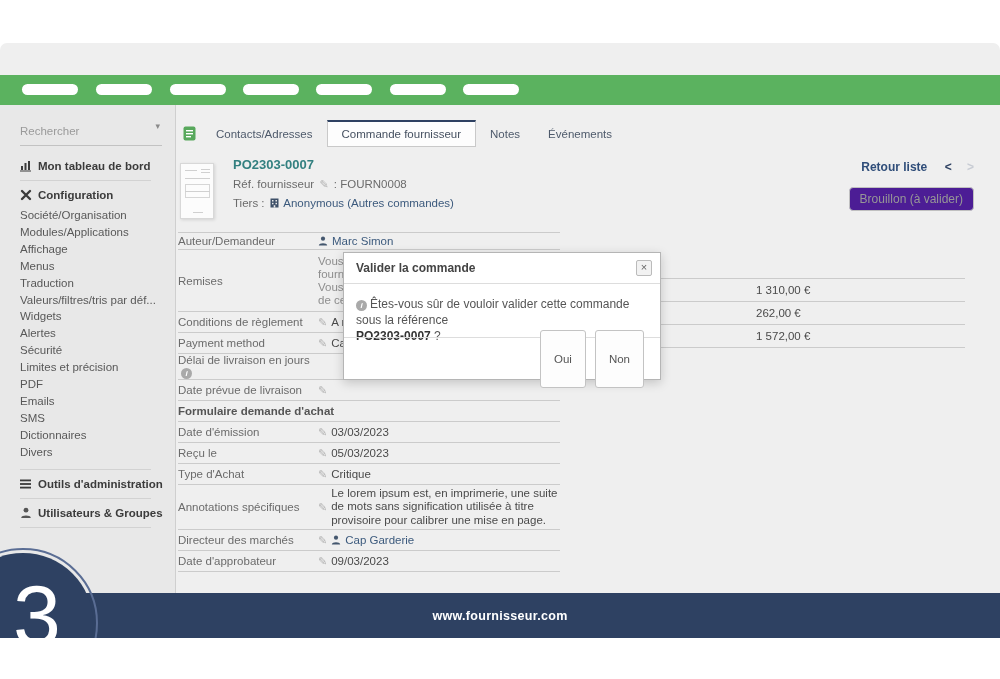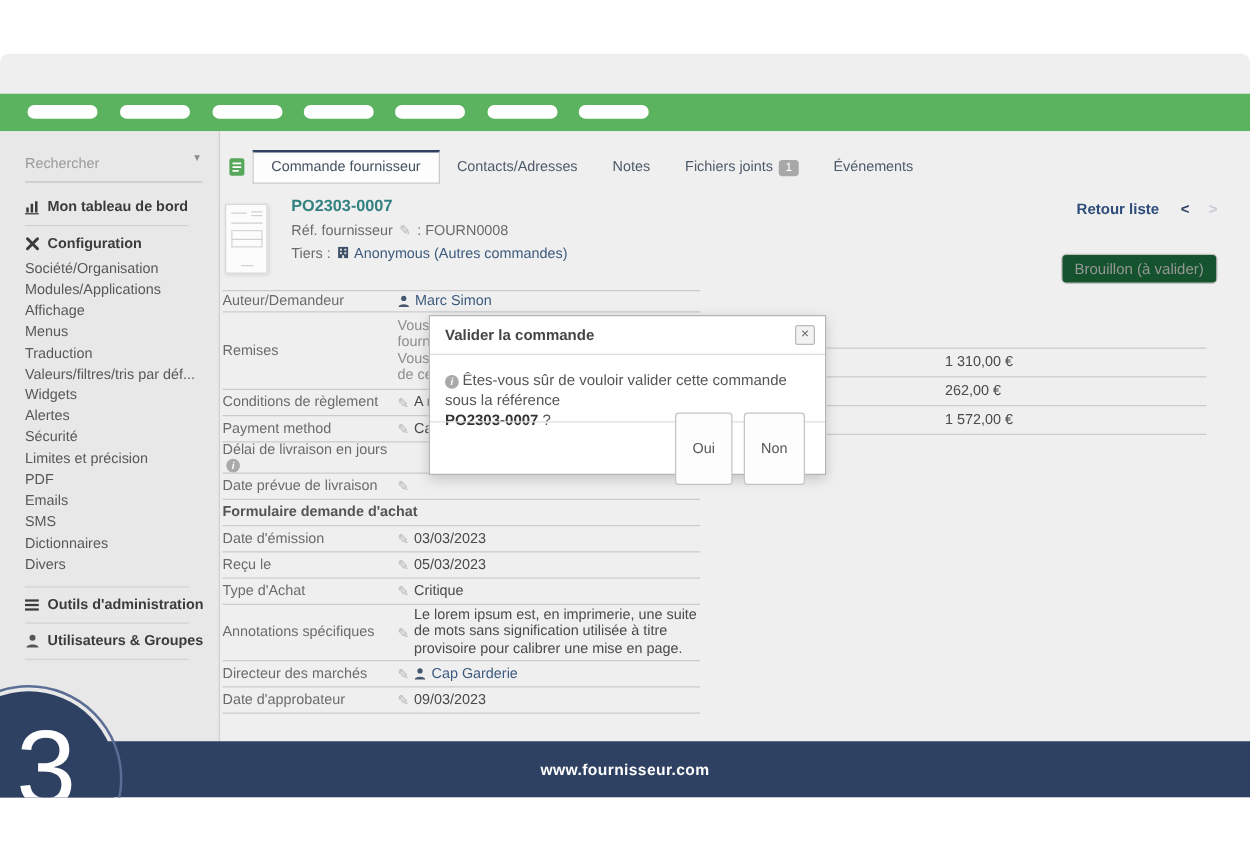--- a/index.html
+++ b/index.html
@@ -50,21 +50,21 @@
   .head-line { font-size:11.5px; color:#6b6b6b; margin-top:6px; }
   .head-line .pencil { margin:0 2px; }
   .link { color:#3c5a7d; cursor:pointer; }
   .pencil { color:#b3b3b3; font-size:11px; cursor:pointer; }
 
   .actions { position:absolute; right:26px; top:55px; text-align:right; }
   .back-row { font-size:12px; }
   .back-link { color:#2f4d79; font-weight:bold; cursor:pointer; }
   .nav-prev { color:#2e4162; font-weight:bold; margin-left:14px; cursor:pointer; }
   .nav-next { color:#c8ccd4; font-weight:bold; margin-left:12px; }
-  .status-btn { margin-top:29px; display:inline-block; border:1px solid #c0c0c0; border-radius:4px; padding:4px 10px; font-size:12px; color:#979797; background:#14532d; cursor:pointer; }
+  .status-btn { margin-top:13px; display:inline-block; border:1px solid #c0c0c0; border-radius:4px; padding:4px 10px; font-size:12px; color:#979797; background:#4c1d95; cursor:pointer; }
 
   
   .ftable { position:absolute; left:2px; top:127px; width:382px; border-top:1px solid #cbcbcb; }
   .frow { display:flex; border-bottom:1px solid #cbcbcb; min-height:21px; align-items:center; }
   .flabel { width:140px; flex:0 0 140px; font-size:11.5px; color:#6b6b6b; }
   .fvalue { flex:1; font-size:11.5px; color:#4a4a4a; display:flex; align-items:center; gap:4px; }
   .fvalue.block { display:block; padding:4px 0; }
   .frow.tall { min-height:62px; }
   .frow.med  { min-height:45px; }
   .section-label { font-size:11.5px; font-weight:bold; color:#555; }
@@ -174,26 +174,23 @@
 
       <div class="content">
 
         <div class="tabsrow">
           <svg class="objicon" viewBox="0 0 13 15">
             <rect x="0.5" y="0.5" width="12" height="14" rx="2" fill="#58a85c"></rect>
             <rect x="3" y="4" width="7" height="1.4" fill="#fff"></rect>
               <rect x="3" y="7" width="7" height="1.4" fill="#fff"></rect>
               <rect x="3" y="10" width="5" height="1.4" fill="#fff"></rect>
           </svg>
+          <div class="tab">Contacts/Adresses</div>
           <div class="tab active">Commande fournisseur</div>
-          <div class="tab">Contacts/Adresses</div>
           <div class="tab">Notes</div>
-          <div class="tab">
-            <span>Fichiers joints</span><span class="badge">1</span>
-          </div>
           <div class="tab">Événements</div>
         </div>
 
         <div class="doc-thumb">
           <i style="left:4px;top:6px;width:12px;height:1px"></i>
           <i style="left:20px;top:5px;width:9px;height:1px"></i>
           <i style="left:20px;top:8px;width:9px;height:1px"></i>
           <i style="left:4px;top:14px;width:25px;height:1px"></i>
           <i style="left:4px;top:20px;width:25px;height:14px;background:transparent;border:1px solid #d6d6d6"></i>
           <i style="left:4px;top:27px;width:25px;height:1px"></i>

